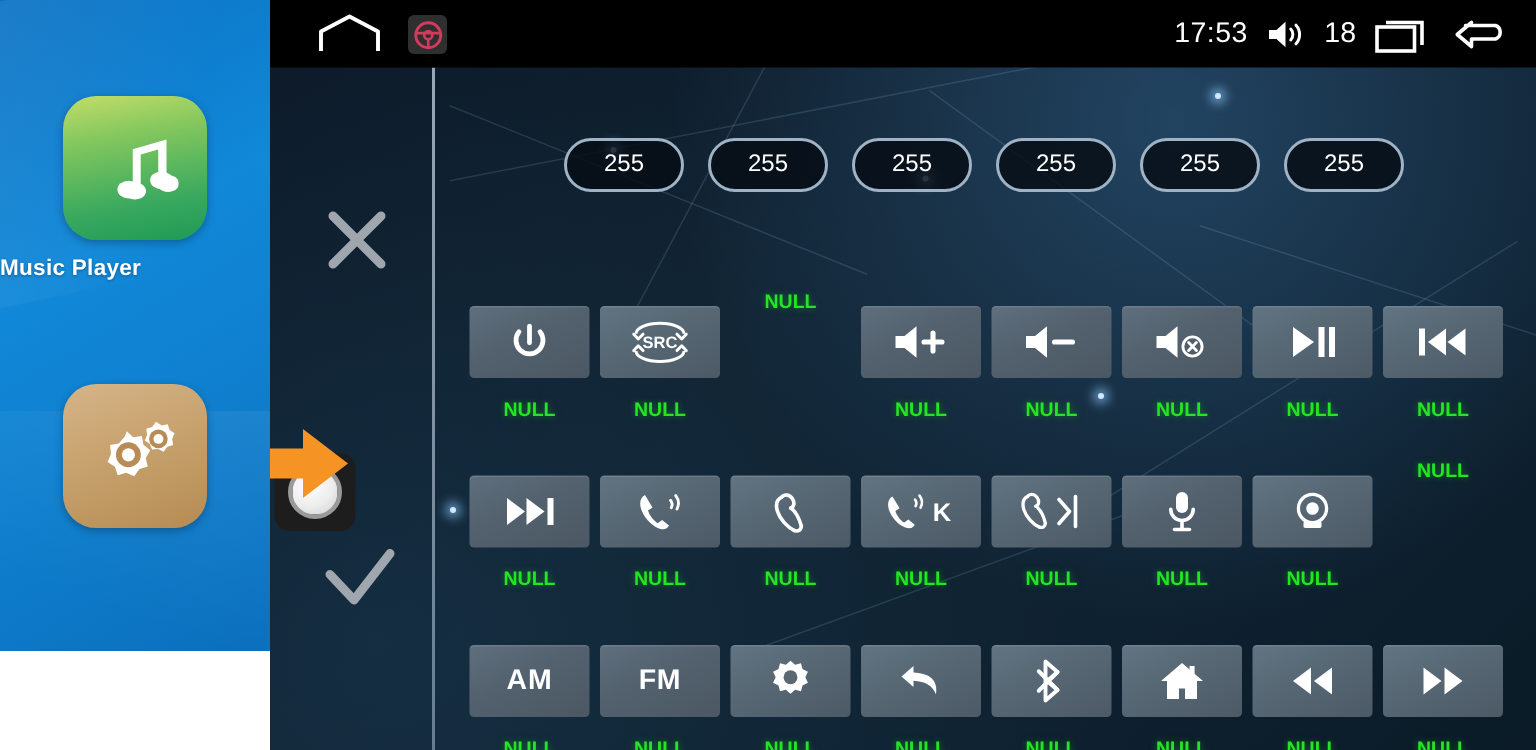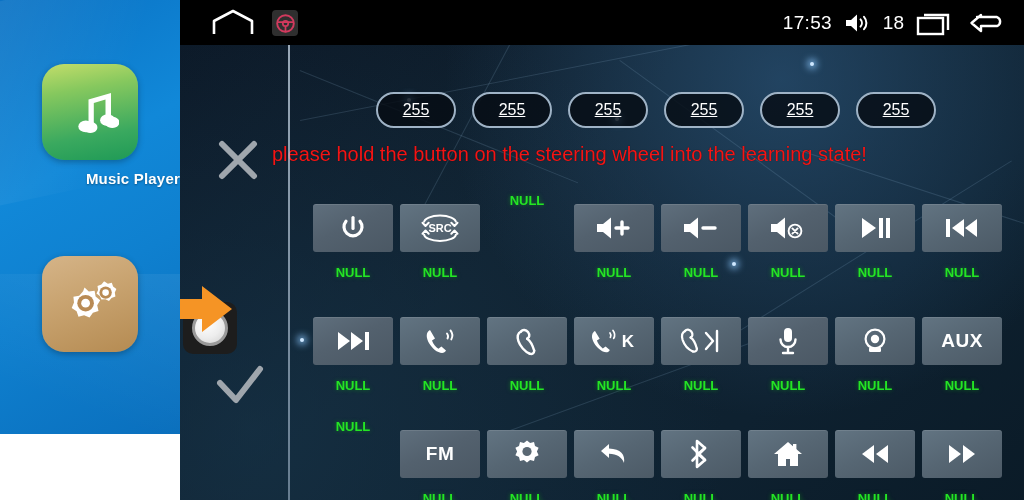--- a/index.html
+++ b/index.html
@@ -8,21 +8,21 @@
 
   
   #launcher{position:absolute;left:0;top:0;width:180px;height:500px;background:#ffffff;overflow:hidden;}
   #launcher-blue{position:absolute;left:0;top:0;width:180px;height:434px;
       background:linear-gradient(150deg,#0a72c4 0%,#1188d8 38%,#0f80cf 62%,#0a6fbd 100%);}
   #launcher-blue:before{content:"";position:absolute;left:-40px;top:-20px;width:300px;height:200px;
       background:linear-gradient(118deg,rgba(255,255,255,.10) 0%,rgba(255,255,255,0) 55%);
       transform:rotate(-12deg);}
   #launcher-blue:after{content:"";position:absolute;left:-60px;bottom:-60px;width:320px;height:220px;
       background:linear-gradient(200deg,rgba(255,255,255,.07) 0%,rgba(255,255,255,0) 60%);}
-  .app-tile{position:absolute;width:180px;text-align:right;}
+  .app-tile{position:absolute;width:180px;text-align:left;}
   .app-icon{width:96px;height:96px;border-radius:22px;margin:0 auto;position:relative;
       box-shadow:0 2px 6px rgba(0,0,0,.28);}
   .app-label{margin-top:10px;color:#ffffff;font-size:15px;font-weight:bold;letter-spacing:.2px;
       text-shadow:0 1px 2px rgba(0,0,0,.35);}
   #tile-music{top:64px;}
   #tile-settings{top:256px;}
   .icon-music{background:linear-gradient(170deg,#c3dd6a 0%,#86c85e 28%,#3aa95f 72%,#1f9a56 100%);}
   .icon-settings{background:linear-gradient(160deg,#d5b488 0%,#c9a471 40%,#b58b52 100%);}
   .glyph{position:absolute;left:0;top:0;right:0;bottom:0;display:flex;align-items:center;justify-content:center;}
 
@@ -59,21 +59,21 @@
   #knob-inner{width:36px;height:36px;border-radius:50%;
       background:radial-gradient(circle at 38% 32%,#ffffff 0%,#ededed 55%,#cfcfcf 100%);
       border:3px solid #9a9a9a;box-sizing:border-box;}
   #arrow{position:absolute;left:-22px;top:283px;width:78px;height:52px;z-index:5;}
 
   
   #pills{position:absolute;left:196px;top:92px;width:560px;height:36px;display:flex;
       justify-content:space-between;z-index:2;}
   .pill{width:80px;height:36px;border-radius:18px;border:2px solid #9fb3c6;box-sizing:border-box;
       background:rgba(6,12,20,.82);color:#ffffff;font-size:16px;
-      display:flex;align-items:center;justify-content:center;text-decoration:underline;}
+      display:flex;align-items:center;justify-content:center;}
 
   
   #warning{position:absolute;left:92px;top:143px;width:752px;color:#f41414;font-size:20px;
       white-space:nowrap;z-index:2;text-shadow:0 0 1px rgba(0,0,0,.5);}
 
   
   #grid{position:absolute;left:133px;top:180px;width:700px;z-index:2;}
   .grid-row{display:flex;gap:7px;margin-bottom:13px;}
   .key-cell{width:80px;}
   .key-btn{width:80px;height:48px;border-radius:3px;
@@ -206,21 +206,20 @@
 
     <div id="pills">
       <div class="pill">255</div>
       <div class="pill">255</div>
       <div class="pill">255</div>
       <div class="pill">255</div>
       <div class="pill">255</div>
       <div class="pill">255</div>
     </div>
 
-    <div id="warning">please hold the button on the steering wheel into the learning state!</div>
 
     <div id="grid">
 
       <div class="grid-row">
         <div class="key-cell">
           <div class="key-btn">
             <svg width="26" height="26" viewBox="0 0 26 26">
               <path d="M13 2.5v11" stroke="#fff" stroke-width="3.2" stroke-linecap="round"></path>
               <path d="M6 6.2a9 9 0 1 0 14 0" fill="none" stroke="#fff" stroke-width="3.2" stroke-linecap="round"></path>
             </svg>
@@ -377,29 +376,29 @@
             <svg width="30" height="28" viewBox="0 0 30 28">
               <circle cx="15" cy="12" r="9.4" fill="none" stroke="#fff" stroke-width="2.2"></circle>
               <circle cx="15" cy="12" r="4.2" fill="#fff"></circle>
               <rect x="9" y="20.4" width="12" height="4.6" rx="1.2" fill="#fff"></rect>
             </svg>
           </div>
           <div class="key-label">NULL</div>
         </div>
 
         <div class="key-cell">
-          <div class="key-btn tone-b">
-            <span class="key-text">AUX</span>
-          </div>
           <div class="key-label">NULL</div>
         </div>
       </div>
 
       <div class="grid-row">
         <div class="key-cell">
+          <div class="key-btn">
+            <span class="key-text">AM</span>
+          </div>
           <div class="key-label">NULL</div>
         </div>
 
         <div class="key-cell">
           <div class="key-btn">
             <span class="key-text">FM</span>
           </div>
           <div class="key-label">NULL</div>
         </div>
 

